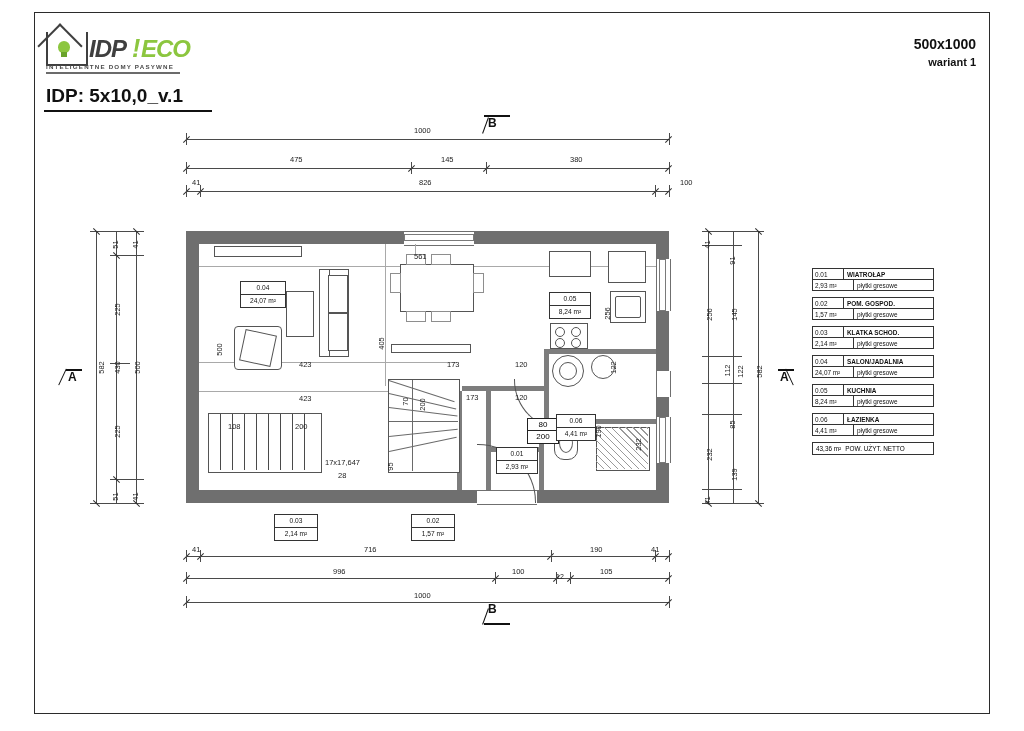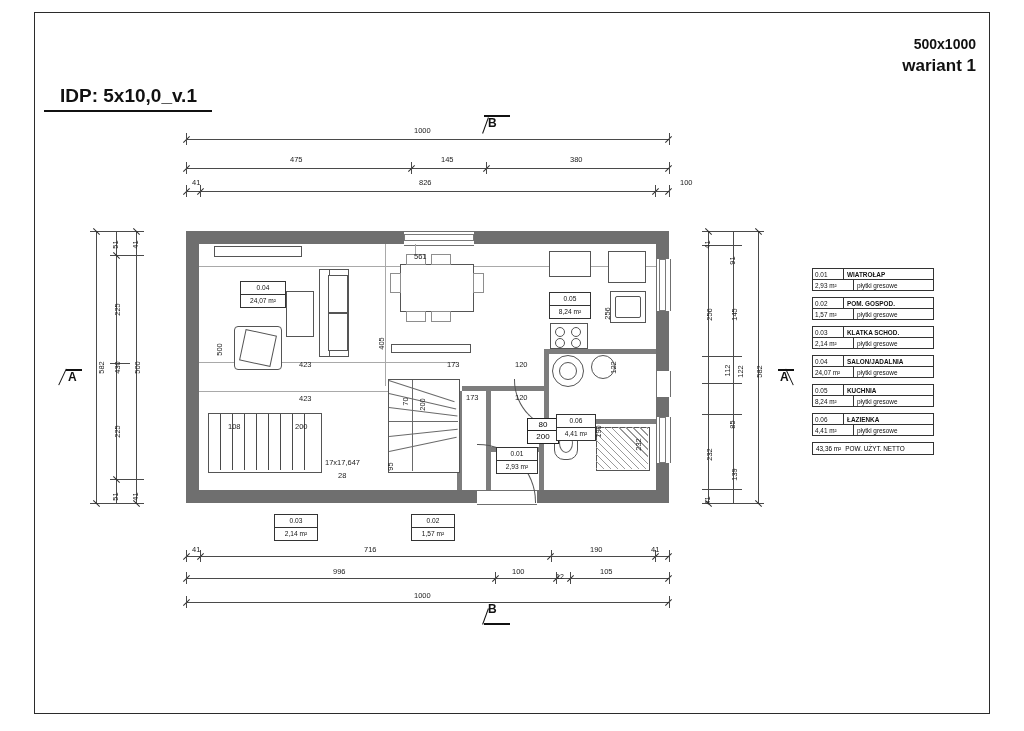--- a/index.html
+++ b/index.html
@@ -12,26 +12,26 @@
   #logo .house{position:absolute;left:2px;top:0;width:42px;height:34px;border:2px solid #3f3f3f;border-top:none;box-sizing:border-box;}
   #logo .roof{position:absolute;left:0;top:-2px;width:30px;height:30px;border-top:2px solid #3f3f3f;border-right:2px solid #3f3f3f;transform:rotate(-45deg);transform-origin:50% 50%;}
   #logo .bulb{position:absolute;left:14px;top:9px;width:12px;height:12px;border-radius:50% 50% 45% 45%;background:#8cc63f;}
   #logo .bulbstem{position:absolute;left:17px;top:20px;width:6px;height:5px;background:#6aa32b;}
   #logo .idp{position:absolute;left:45px;top:3px;font-size:24px;font-weight:bold;font-style:italic;color:#3f3f3f;letter-spacing:-1px;}
   #logo .excl{position:absolute;left:88px;top:2px;font-size:25px;font-weight:bold;font-style:italic;color:#8cc63f;}
   #logo .eco{position:absolute;left:97px;top:3px;font-size:24px;font-weight:bold;font-style:italic;color:#8cc63f;letter-spacing:-1px;}
   #logo .tagline{position:absolute;left:2px;top:31px;font-size:6.2px;letter-spacing:1.2px;color:#4a4a4a;font-weight:bold;}
   #logo .rule{position:absolute;left:2px;top:40px;width:134px;height:2px;background:#6b6b6b;}
 
-  #proj-title{position:absolute;left:60px;top:85px;font-size:19px;font-weight:bold;color:#111;}
+  #proj-title{position:absolute;left:46px;top:85px;font-size:19px;font-weight:bold;color:#111;}
   #proj-title-underline{position:absolute;left:44px;top:110px;width:168px;height:2px;background:#111;}
 
   #hdr-right{position:absolute;right:48px;top:36px;text-align:right;}
   #hdr-right .l1{font-size:14px;font-weight:bold;color:#111;}
-  #hdr-right .l2{font-size:17px;font-weight:bold;color:#111;margin-top:4px;}
+  #hdr-right .l2{font-size:11px;font-weight:bold;color:#111;margin-top:4px;}
 
   
   .hl{position:absolute;height:1px;background:#4a4a4a;}
   .vl{position:absolute;width:1px;background:#4a4a4a;}
   .tick{position:absolute;width:9px;height:1px;background:#2f2f2f;transform:rotate(-45deg);}
   .tickv{position:absolute;width:9px;height:1px;background:#2f2f2f;transform:rotate(45deg);}
   .dim{position:absolute;font-size:7.5px;color:#222;white-space:nowrap;}
   .dimv{position:absolute;font-size:7.5px;color:#222;white-space:nowrap;transform:rotate(-90deg);transform-origin:50% 50%;}
 
   
@@ -61,20 +61,31 @@
 
   .secmark{position:absolute;font-size:12px;font-weight:bold;color:#111;}
   .secline{position:absolute;background:#111;}
 </style>
 </head>
 <body>
 
 <div id="page">
   <div id="frame"></div>
 
+  <div id="logo">
+    <div class="house"></div>
+    <div class="roof"></div>
+    <div class="bulb"></div>
+    <div class="bulbstem"></div>
+    <div class="idp">IDP</div>
+    <div class="excl">!</div>
+    <div class="eco">ECO</div>
+    <div class="rule"></div>
+    <div class="tagline">INTELIGENTNE DOMY PASYWNE</div>
+  </div>
 
   <div id="proj-title">IDP: 5x10,0_v.1</div>
   <div id="proj-title-underline"></div>
 
   <div id="hdr-right">
     <div class="l1">500x1000</div>
     <div class="l2">wariant 1</div>
   </div>
 
   <div class="hl" style="left:186px;top:139px;width:483px;"></div>

